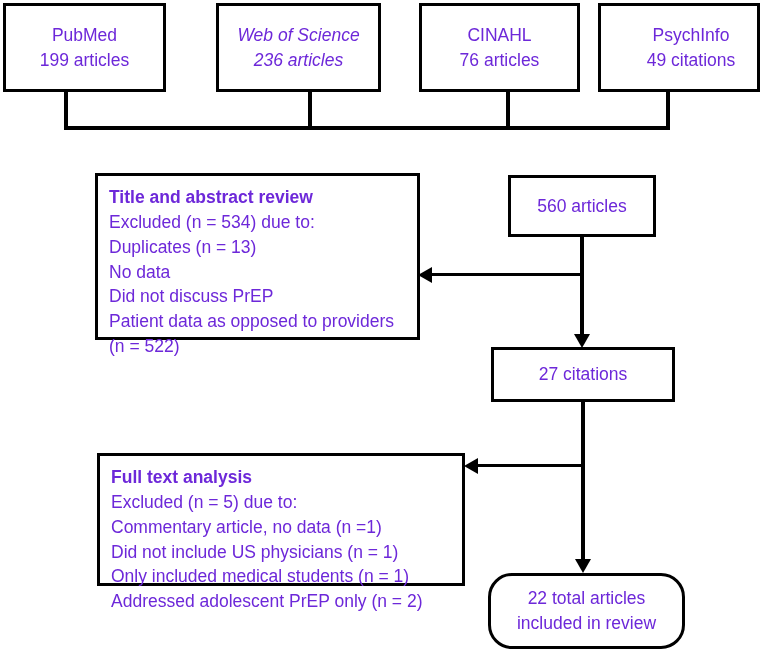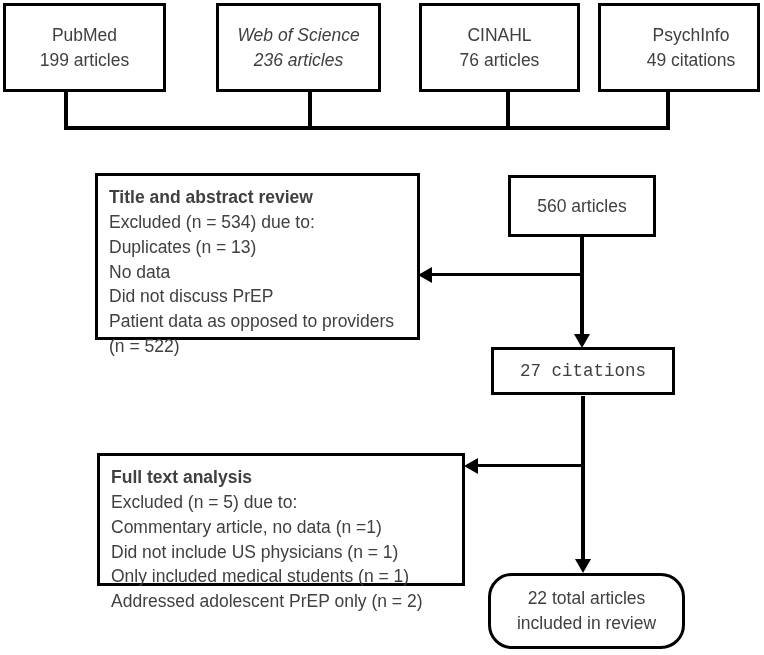--- a/index.html
+++ b/index.html
@@ -6,21 +6,21 @@
     margin: 0;
     padding: 0;
     background: #ffffff;
   }
   #canvas {
     position: relative;
     width: 764px;
     height: 655px;
     background: #ffffff;
     font-family: "Liberation Sans", sans-serif;
-    color: #404040;
+    color: #6d28d9;
     overflow: hidden;
   }
   .box {
     position: absolute;
     box-sizing: border-box;
     border: 3px solid #000000;
     background: #ffffff;
     display: flex;
     flex-direction: column;
     justify-content: center;
@@ -107,21 +107,21 @@
     <div>Patient data as opposed to providers</div>
     <div>(n = 522)</div>
   </div>
 
   <div class="line" style="left:580px; top:237px; width:4px; height:104px;"></div>
   <div class="arrowhead arrow-down" style="left:574px; top:334px;"></div>
 
   <div class="line" style="left:424px; top:273px; width:158px; height:3px;"></div>
   <div class="arrowhead arrow-left" style="left:418px; top:267px;"></div>
 
-  <div class="box center" style="left:491px; top:347px; width:184px; height:48px;font-family:Liberation Mono, monospace;">
+  <div class="box center" style="left:491px; top:347px; width:184px; height:55px;">
     <div>27 citations</div>
   </div>
 
   <div class="box left" style="left:97px; top:413px; width:368px; height:133px;margin-top:40px;">
     <div class="hdr">Full text analysis</div>
     <div>Excluded (n = 5) due to:</div>
     <div>Commentary article, no data (n =1)</div>
     <div>Did not include US physicians (n = 1)</div>
     <div>Only included medical students (n = 1)</div>
     <div>Addressed adolescent PrEP only (n = 2)</div>

